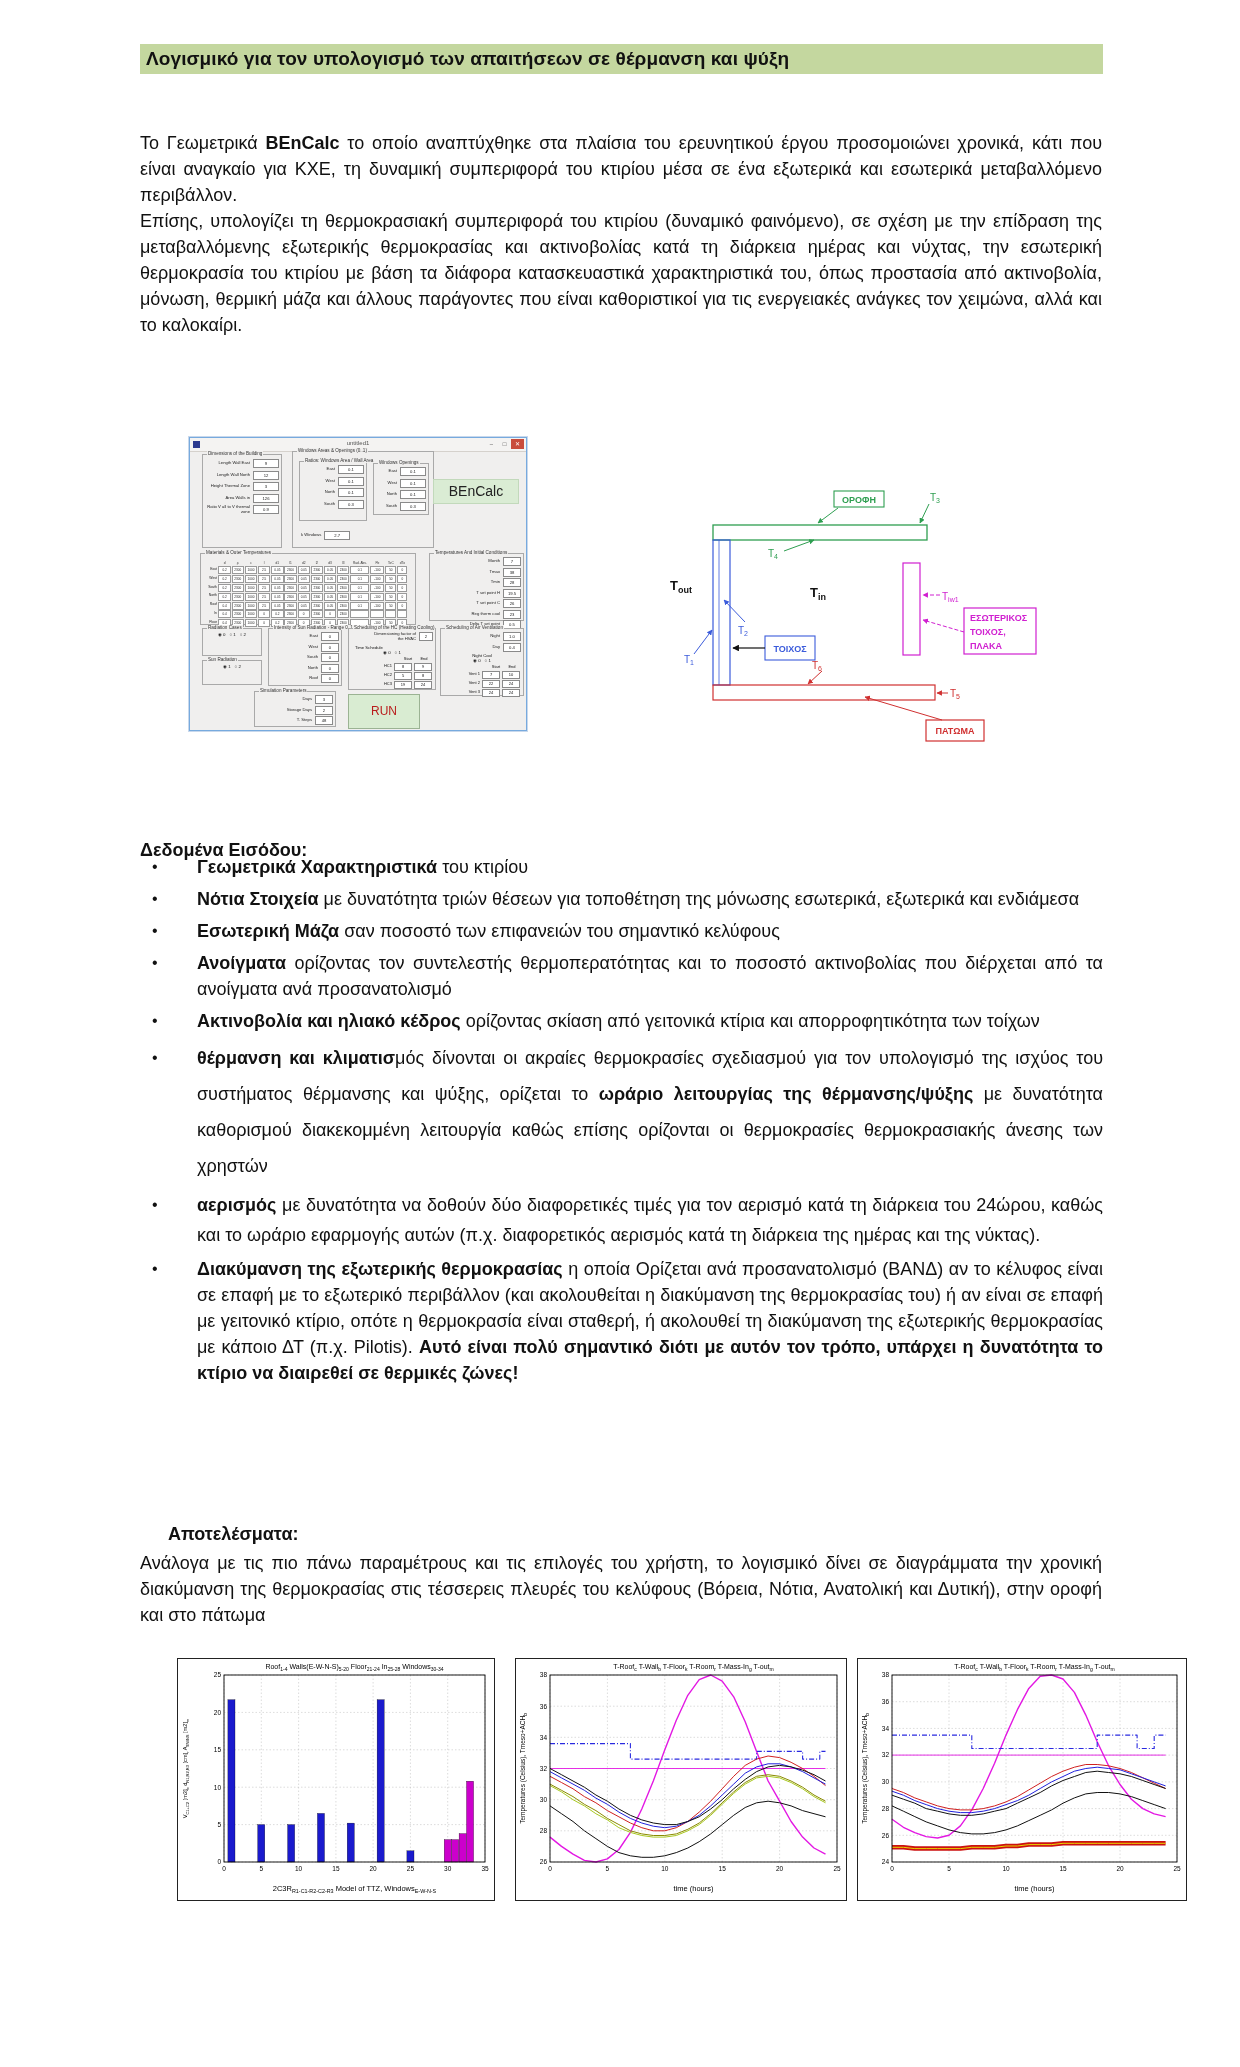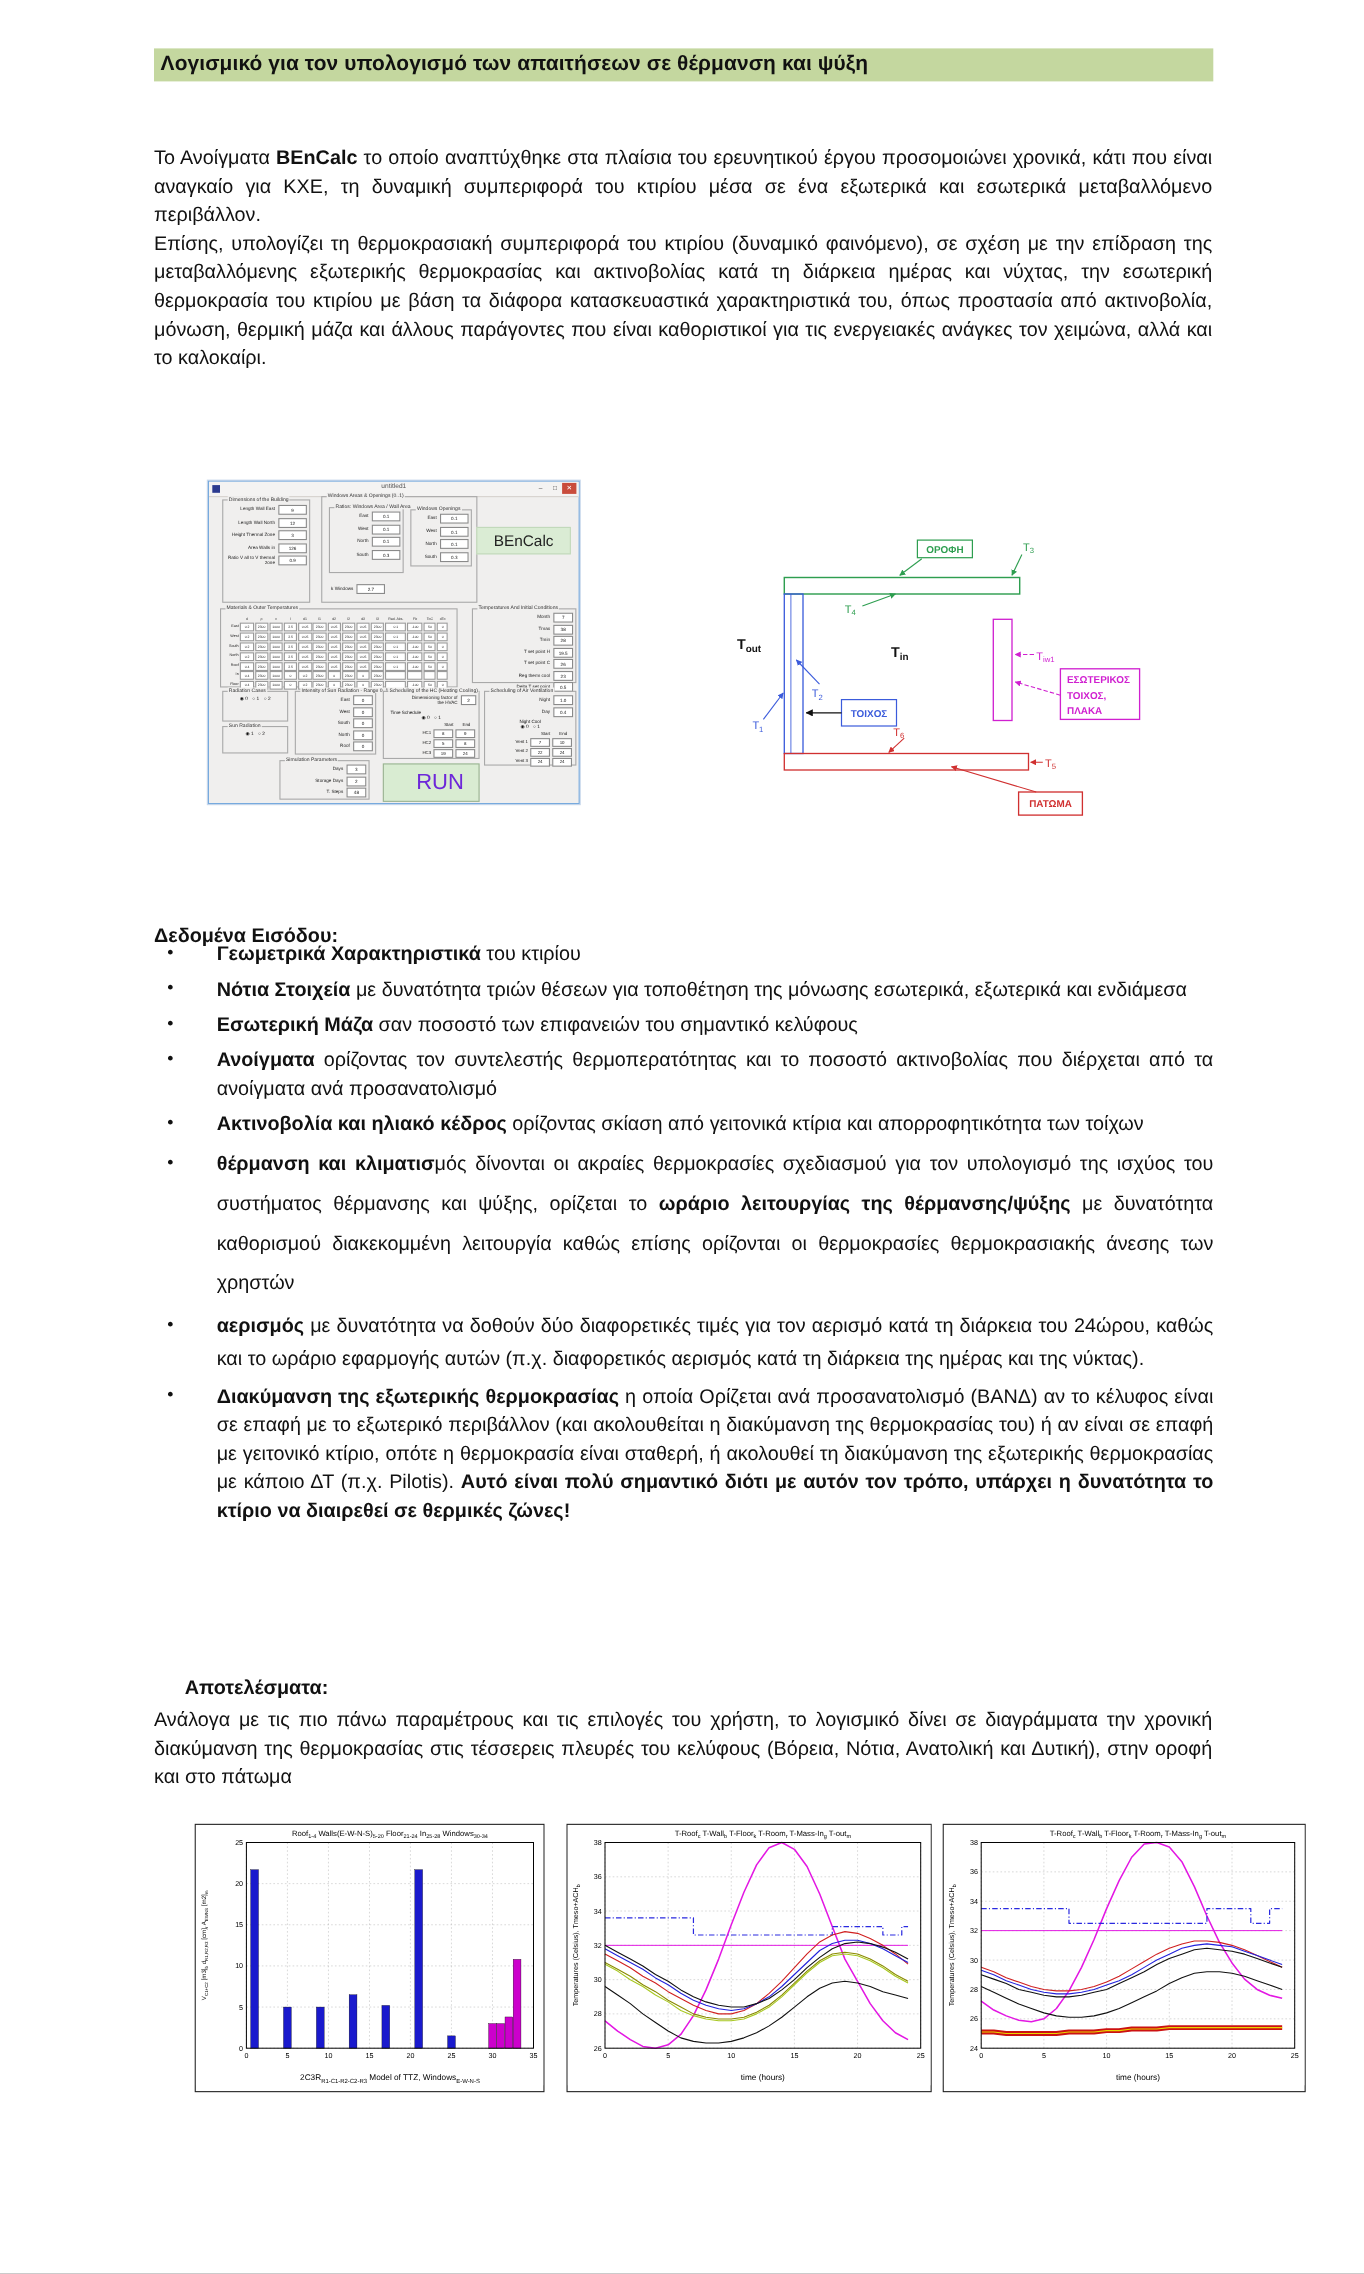--- a/index.html
+++ b/index.html
@@ -36,21 +36,21 @@
   .gui-btn.close{background:#c94c3c;color:#fff;}
   .panel{position:absolute;border:1px solid #a9a9a9;background:transparent;}
   .ptitle{position:absolute;top:-4px;left:4px;background:#f0efee;font-size:4.6px;color:#333;padding:0 1px;white-space:nowrap;}
   .frow{display:flex;align-items:center;justify-content:flex-end;margin:2.5px 2px;}
   .flabel{font-size:4.2px;color:#222;text-align:right;margin-right:3px;white-space:normal;max-width:58%;line-height:1.15;}
   .fbox{background:#fff;border:0.5px solid #8a8a8a;font-size:4.2px;min-width:22px;height:7px;
         line-height:7px;text-align:center;color:#222;flex:0 0 auto;padding:0 1px;}
   .bencalc{position:absolute;left:243px;top:41px;width:84px;height:23px;background:#daecd4;
            border:1px solid #c2d9bb;text-align:center;font-size:14px;line-height:23px;color:#222;}
   .runbtn{position:absolute;left:158px;top:256px;width:70px;height:33px;background:#d9ecd2;
-          border:1px solid #9bb393;text-align:center;font-size:20px;line-height:33px;color:#6d28d9;padding-left:16px;}
+          border:1px solid #9bb393;text-align:center;font-size:12px;line-height:33px;color:#b91c1c;}
   .radios{display:flex;gap:4px;justify-content:center;margin-top:3px;font-size:4.4px;}
   .mat-grid{display:grid;grid-template-columns:14px repeat(10,13.2px) 20px 15px 12px 11px;
             margin:6px 2px 0 3px;}
   .mat-grid span{font-size:3.1px;height:6px;line-height:6px;text-align:center;color:#222;overflow:hidden;}
   .mat-grid .mcell{background:#fff;border:0.4px solid #9a9a9a;margin:0.4px;}
   .mat-grid .mname{text-align:right;padding-right:1px;font-size:3.4px;}
   .mat-grid .mhead{font-size:3.2px;color:#333;}
   .srow{display:flex;justify-content:flex-end;margin:1px 3px;}
   .scell{font-size:4px;width:16px;height:6px;line-height:6px;text-align:center;}
   .scell.sbox{background:#fff;border:0.5px solid #8a8a8a;margin-left:2px;}
@@ -71,21 +71,21 @@
   #cb0{margin-right:20px;} #cb1{margin-right:10px;}
   svg text{font-family:"Liberation Sans",sans-serif;}
 </style>
 </head>
 <body>
 
 <div class="page">
 
   <div class="doc-title">Λογισμικό για τον υπολογισμό των απαιτήσεων σε θέρμανση και ψύξη</div>
 
-  <p class="para" id="p1"><span>Το Ανοίγματα </span><span class="bold">BEnCalc</span><span> το οποίο αναπτύχθηκε στα πλαίσια του ερευνητικού έργου προσομοιώνει χρονικά, κάτι που είναι αναγκαίο για ΚΧΕ, τη δυναμική συμπεριφορά του κτιρίου μέσα σε ένα εξωτερικά και εσωτερικά μεταβαλλόμενο περιβάλλον.</span></p>
+  <p class="para" id="p1"><span>Το Γεωμετρικά </span><span class="bold">BEnCalc</span><span> το οποίο αναπτύχθηκε στα πλαίσια του ερευνητικού έργου προσομοιώνει χρονικά, κάτι που είναι αναγκαίο για ΚΧΕ, τη δυναμική συμπεριφορά του κτιρίου μέσα σε ένα εξωτερικά και εσωτερικά μεταβαλλόμενο περιβάλλον.</span></p>
   <p class="para" id="p2"><span>Επίσης, υπολογίζει τη θερμοκρασιακή συμπεριφορά του κτιρίου (δυναμικό φαινόμενο), σε σχέση με την επίδραση της μεταβαλλόμενης εξωτερικής θερμοκρασίας και ακτινοβολίας κατά τη διάρκεια ημέρας και νύχτας, την εσωτερική θερμοκρασία του κτιρίου με βάση τα διάφορα κατασκευαστικά χαρακτηριστικά του, όπως προστασία από ακτινοβολία, μόνωση, θερμική μάζα και άλλους παράγοντες που είναι καθοριστικοί για τις ενεργειακές ανάγκες τον χειμώνα, αλλά και το καλοκαίρι.</span></p>
 
   <div class="gui">
     <div class="gui-titlebar">
       <span class="gui-appicon"></span>
       <span class="gui-title">untitled1</span>
       <span class="gui-btns">
         <span class="gui-btn">–</span>
         <span class="gui-btn">□</span>
         <span class="gui-btn close">✕</span>

